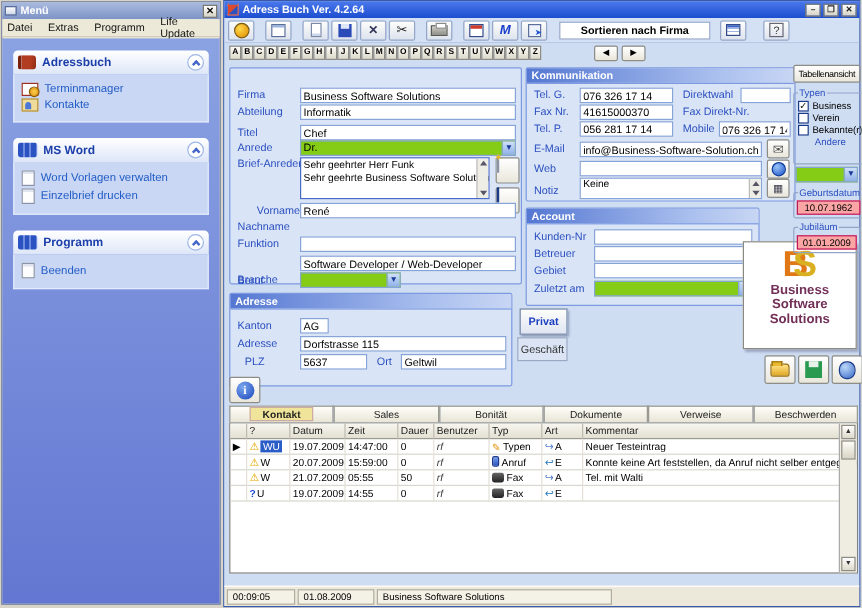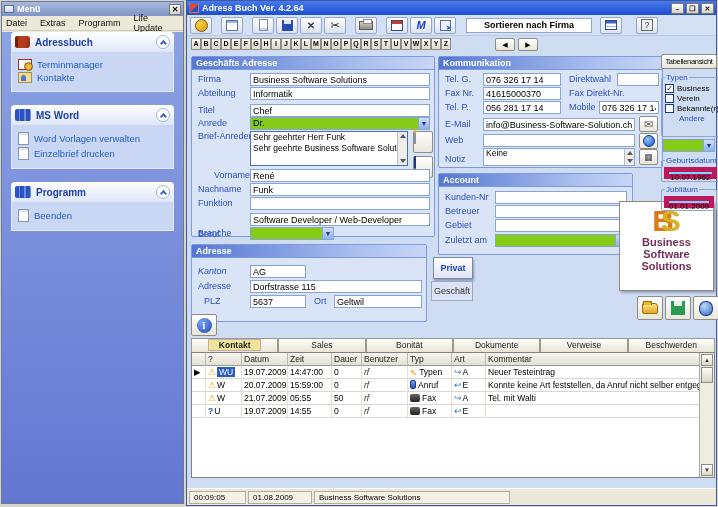--- a/index.html
+++ b/index.html
@@ -13,21 +13,21 @@
   .gbox{position:absolute;border:1px solid #7d9ae0;background:#d9e4f6;border-radius:2px;}
   .gbox-h{height:13px;background:linear-gradient(90deg,#5577d2,#a9bfee 70%,#c8d6f4);color:#fff;font-weight:bold;font-size:9px;line-height:13px;padding-left:4px;border-bottom:1px solid #7d9ae0;}
 
   
   #menu-window{position:absolute;left:1px;top:1px;width:183px;height:503px;border:1px solid #6b7a9c;background:#ece9d8;}
   #menu-titlebar{height:14px;background:linear-gradient(#a9bade,#7e93c6);display:flex;align-items:center;padding:0 2px;color:#fff;font-weight:bold;font-size:9px;}
   .tb-ico{width:10px;height:8px;background:linear-gradient(#fdfdfd,#cfd8ea);border:1px solid #5a6f9a;margin-right:3px;}
   #menu-close{margin-left:auto;width:12px;height:11px;font-size:8px;line-height:9px;text-align:center;color:#000;background:linear-gradient(#fff,#d5d2c4);border:1px solid #7a7a72;}
   #menu-menubar{height:15px;background:#ece9d8;border-bottom:1px solid #cfccbd;display:flex;align-items:center;padding-left:4px;}
   .menu-item{font-size:9px;margin-right:13px;color:#111;}
-  #taskpane{position:absolute;top:30px;bottom:0;left:0;right:0;background:linear-gradient(#8ba2e2,#6377d2);padding:0 9px;}
+  #taskpane{position:absolute;top:30px;bottom:0;left:0;right:0;background:linear-gradient(#8ba2e2,#6377d2);padding:10px 9px;}
   .pane-section{margin-bottom:13px;}
   .pane-header{height:20px;background:linear-gradient(#ffffff,#dde6f8);border-radius:4px 4px 0 0;display:flex;align-items:center;padding:0 4px;}
   .pane-title{color:#1c3faa;font-weight:bold;font-size:10px;margin-left:5px;}
   .chevron-btn{margin-left:auto;width:14px;height:14px;border-radius:50%;background:#fff;border:1px solid #9db6e4;}
   .chevron-btn i{display:block;width:5px;height:5px;border-left:2px solid #4466c8;border-top:2px solid #4466c8;transform:rotate(45deg);margin:5px auto 0;}
   .pane-body{background:#c9d6f4;border:1px solid #e3eafc;border-top:none;padding:5px 4px 6px 6px;}
   .pane-item{display:flex;align-items:center;margin:2px 0;}
   .item-label{color:#215dc6;font-size:9.5px;margin-left:5px;white-space:nowrap;}
   .pane-icon,.item-icon{display:inline-block;}
   .book-icon{width:15px;height:12px;background:linear-gradient(100deg,#b23c20 60%,#8d2a12);border-radius:2px 3px 3px 2px;border-left:3px solid #7a1f0a;}
@@ -109,21 +109,21 @@
   .ai{font-size:9px;margin-right:1px;}
   .ai.outgoing{color:#5580d0;} .ai.incoming{color:#2a7ac0;}
   .benu{font-style:italic;color:#333;}
 
   
   fieldset.rc{position:absolute;border:1px solid #93a6c8;border-radius:2px;padding:1px;}
   fieldset.rc legend{color:#2b4fc0;font-size:8px;padding:0 1px;margin-left:2px;}
   .cbrow{display:flex;align-items:center;margin:1px 2px;}
   .cbox{width:9px;height:9px;background:#fff;border:1px solid #1a3a8a;font-size:8px;line-height:8px;text-align:center;margin-right:3px;color:#111;}
   .cblabel{font-size:8px;}
-  .mini-val{background:#7dd3fc;border:5px solid #be185d;font-size:8px;text-align:center;height:12px;line-height:11px;margin:1px;}
+  .mini-val{background:#fca5a5;border:1px solid #be185d;font-size:8px;text-align:center;height:12px;line-height:11px;margin:1px;}
 
   
   #logo-box{position:absolute;left:432px;top:149px;width:95px;height:90px;background:#fff;border:1px solid #8a8a80;box-shadow:2px 2px 2px #9aa6c2;text-align:center;}
   .lm{font-weight:bold;font-size:30px;line-height:30px;margin-top:4px;text-align:center;}
   .lm .lm-b{color:#e07818;} .lm .lm-s{color:#d8b020;margin-left:-13px;}
   .logo-line{color:#722f57;font-weight:bold;font-size:11px;line-height:12px;}
   .big-btn{position:absolute;width:26px;height:24px;display:flex;align-items:center;justify-content:center;}
   .folder-icon{width:16px;height:11px;background:linear-gradient(#ffe28a,#e0a820);border:1px solid #9a7010;border-radius:1px 3px 2px 2px;position:relative;}
   .folder-icon:before{content:"";position:absolute;left:0;top:-3px;width:7px;height:3px;background:#e8b830;border:1px solid #9a7010;border-bottom:none;}
   .floppy-icon{width:14px;height:14px;background:#2a9a50;position:relative;}
@@ -299,21 +299,20 @@
         <span class="alpha-btn">Y</span>
         <span class="alpha-btn">Z</span>
       </span>
     <span class="nav-btn bevel" id="nav-left">◀</span>
     <span class="nav-btn bevel">▶</span>
   </div>
 
   <div id="main-body">
 
     <div class="gbox" style="left:4px;top:4px;width:244px;height:181px;">
-      <div class="gbox-h">Geschäfts Adresse</div>
       <span class="flabel" style="left:6px;top:17px;">Firma</span>
       <input class="xin" style="left: 58px; top: 16px; width: 180px;" value="Business Software Solutions">
       <span class="flabel" style="left:6px;top:31px;">Abteilung</span>
       <input class="xin" style="left: 58px; top: 30px; width: 180px;" value="Informatik">
       <span class="flabel" style="left:6px;top:48px;">Titel</span>
       <input class="xin" style="left: 58px; top: 47px; width: 180px;" value="Chef">
       <span class="flabel" style="left:6px;top:61px;">Anrede</span>
       <div class="xdrop" style="left:58px;top:60px;width:180px;">
         <span style="font-size:9px;line-height:11px;">Dr.</span>
         <span class="darr">▼</span>
@@ -323,36 +322,35 @@
 
       <div class="list-option">Sehr geehrter Herr Funk</div>
           <div class="list-option">Sehr geehrte Business Software Solutions</div>
           <div class="mini-scroll"></div>
         </div>
       <span class="side-btn bevel" style="left:221px;top:74px;"><span class="page-star"></span></span>
       <span class="side-btn bevel" style="left:221px;top:99px;"><span class="trash-blue"></span></span>
       <span class="flabel" style="left:22px;top:113px;">Vorname</span>
       <input class="xin" style="left: 58px; top: 112px; width: 180px;" value="René">
       <span class="flabel" style="left:6px;top:127px;">Nachname</span>
-      <input class="xin" style="left: 58px; top: 126px; width: 180px;" value="Funk">
       <span class="flabel" style="left:6px;top:141px;">Funktion</span>
       <input class="xin" style="left: 58px; top: 140px; width: 180px;" value="">
       <span class="flabel" style="left:6px;top:172px;">Beruf</span>
       <input class="xin" style="left: 58px; top: 156px; width: 180px;" value="Software Developer / Web-Developer">
       <span class="flabel" style="left:6px;top:171px;">Branche</span>
       <div class="xdrop" style="left:58px;top:170px;width:84px;">
         <span></span>
         <span class="darr">▼</span>
       </div>
     </div>
 
     <div class="gbox" style="left:4px;top:192px;width:236px;height:78px;">
       <div class="gbox-h">Adresse</div>
-      <span class="flabel" style="left:6px;top:21px;font-style:italic;">Kanton</span>
-      <input class="xin" style="left: 58px; top: 20px; width: 56px;" value="AG">
+      <span class="flabel" style="left:6px;top:21px;">Kanton</span>
+      <input class="xin" style="left: 58px; top: 20px; width: 24px;" value="AG">
       <span class="flabel" style="left:6px;top:36px;">Adresse</span>
       <input class="xin" style="left: 58px; top: 35px; width: 172px;" value="Dorfstrasse 115">
       <span class="flabel" style="left:6px;top:51px;margin-left:6px;">PLZ</span>
       <input class="xin" style="left: 58px; top: 50px; width: 56px;" value="5637">
       <span class="flabel" style="left:122px;top:51px;">Ort</span>
       <input class="xin" style="left: 142px; top: 50px; width: 88px;" value="Geltwil">
     </div>
 
     <div class="tabbtn" id="privat-btn" style="left:246px;top:205px;width:40px;height:22px;">Privat</div>
     <div class="tabbtn" id="geschaeft-btn" style="left:244px;top:229px;width:42px;height:20px;">Geschäft</div>

